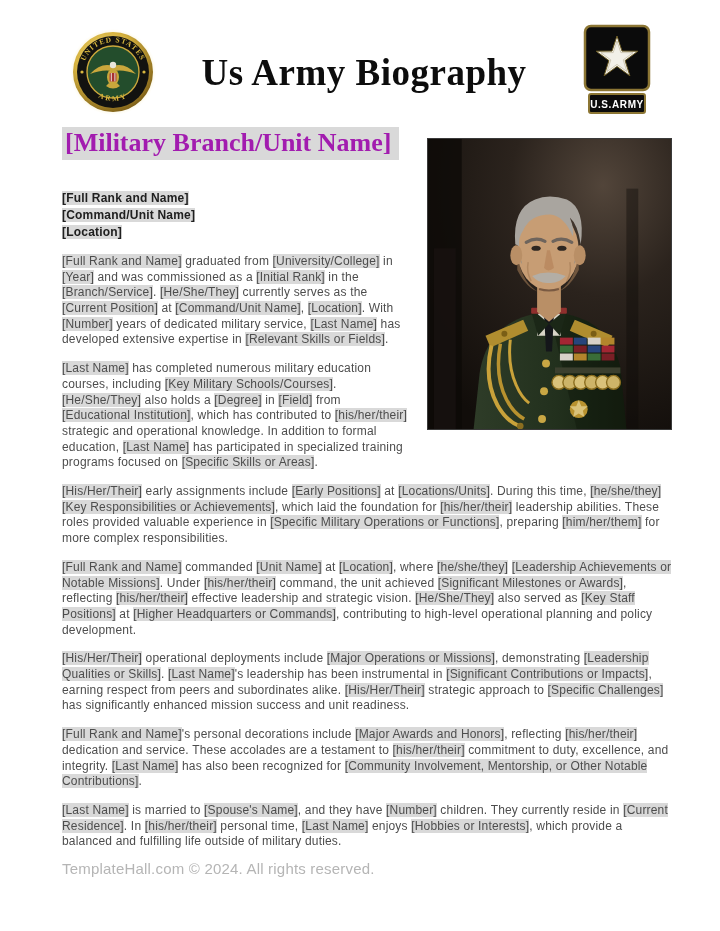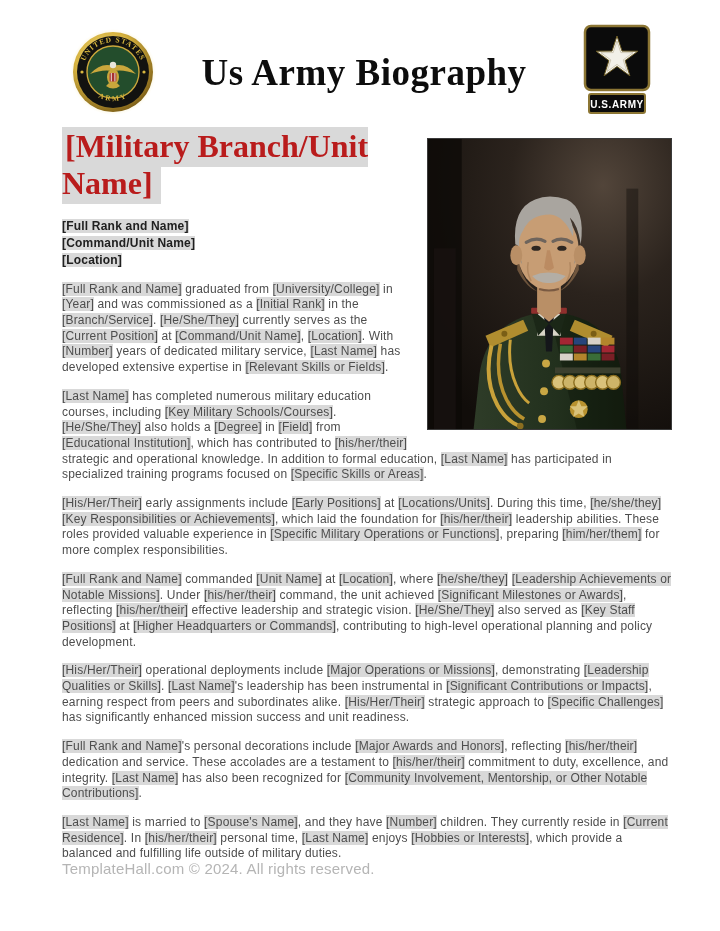--- a/index.html
+++ b/index.html
@@ -10,21 +10,21 @@
   .header{display:flex;align-items:center;padding:26px 64px 0 70px;height:92px;}
   .seal-wrap{width:86px;height:86px;flex:0 0 auto;display:flex;align-items:center;justify-content:center;}
   .page-title{flex:1;text-align:center;font-family:"Liberation Serif",serif;font-weight:700;font-size:37px;color:#0d0d0d;letter-spacing:.5px;padding-right:6px;}
   .starlogo-wrap{width:78px;height:96px;flex:0 0 auto;display:flex;align-items:flex-start;justify-content:center;}
 
   
   .content{margin:10px 48px 0 62px;width:610px;}
   .photo{float:right;width:245px;height:292px;margin:10px 0 14px 18px;border:1px solid #3a3a3a;box-sizing:border-box;}
   .photo svg{display:block;width:100%;height:100%;}
 
-  .doc-heading{font-family:"Liberation Serif",serif;font-weight:700;font-size:32px;color:#b91c1c;margin:2px 0 16px 0;line-height:1.15;}
+  .doc-heading{font-family:"Liberation Serif",serif;font-weight:700;font-size:26px;color:#a21caf;margin:2px 0 32px 0;line-height:1.15;}
   .doc-heading .hl{padding:1px 8px 3px 3px;}
 
   .field-list{margin:0 0 13px 0;}
   .field-line{margin:0;font-size:12px;font-weight:700;color:#202020;line-height:17px;letter-spacing:.2px;}
 
   .body-para{margin:12px 0 13px 0;font-size:12px;line-height:15.7px;color:#4d4d4d;letter-spacing:.18px;}
   .hl{background:#d9d9d9;}
 
   .footer{position:absolute;left:62px;top:860px;font-size:15px;color:#b5b5b5;letter-spacing:.2px;}
 </style>

